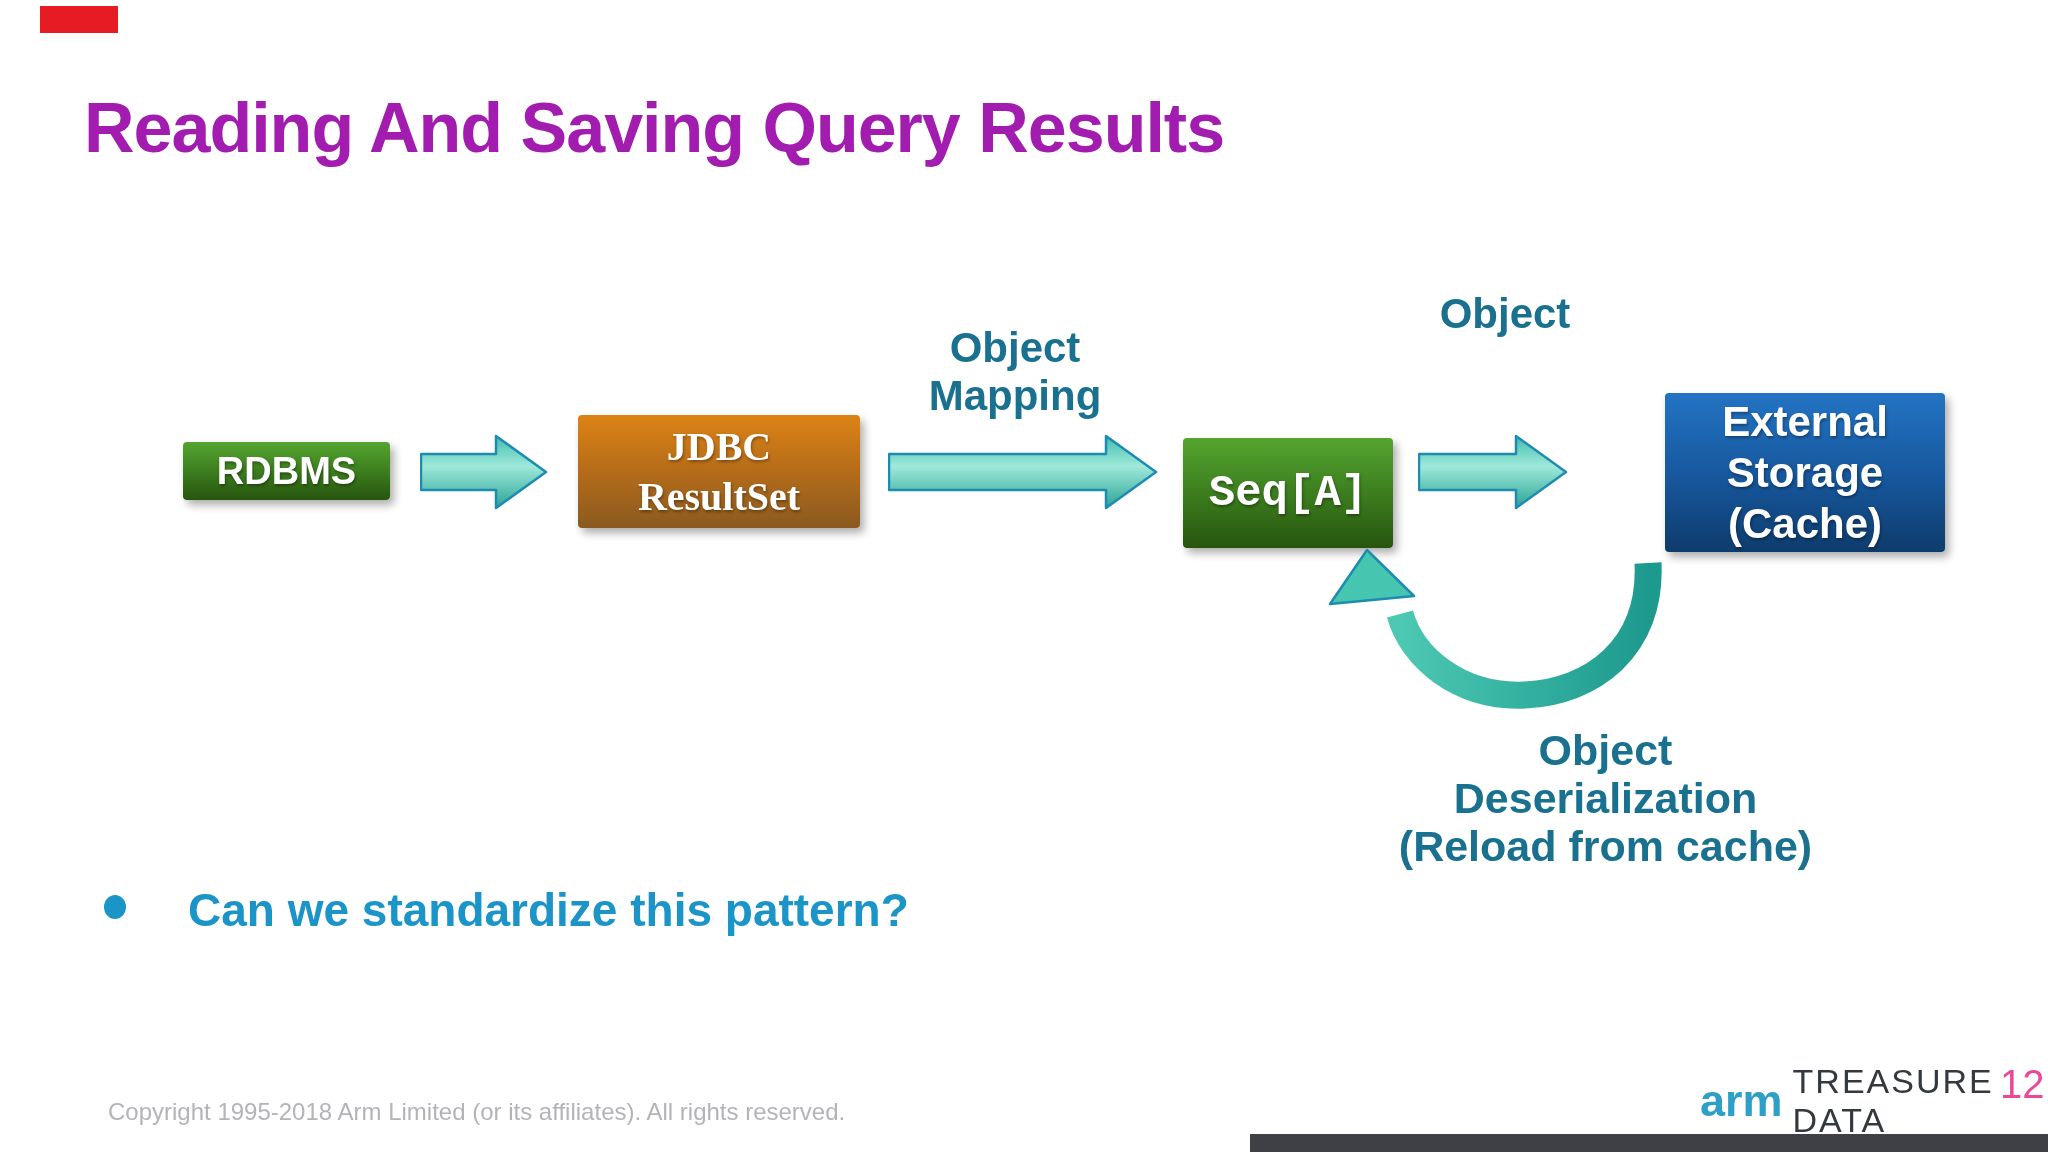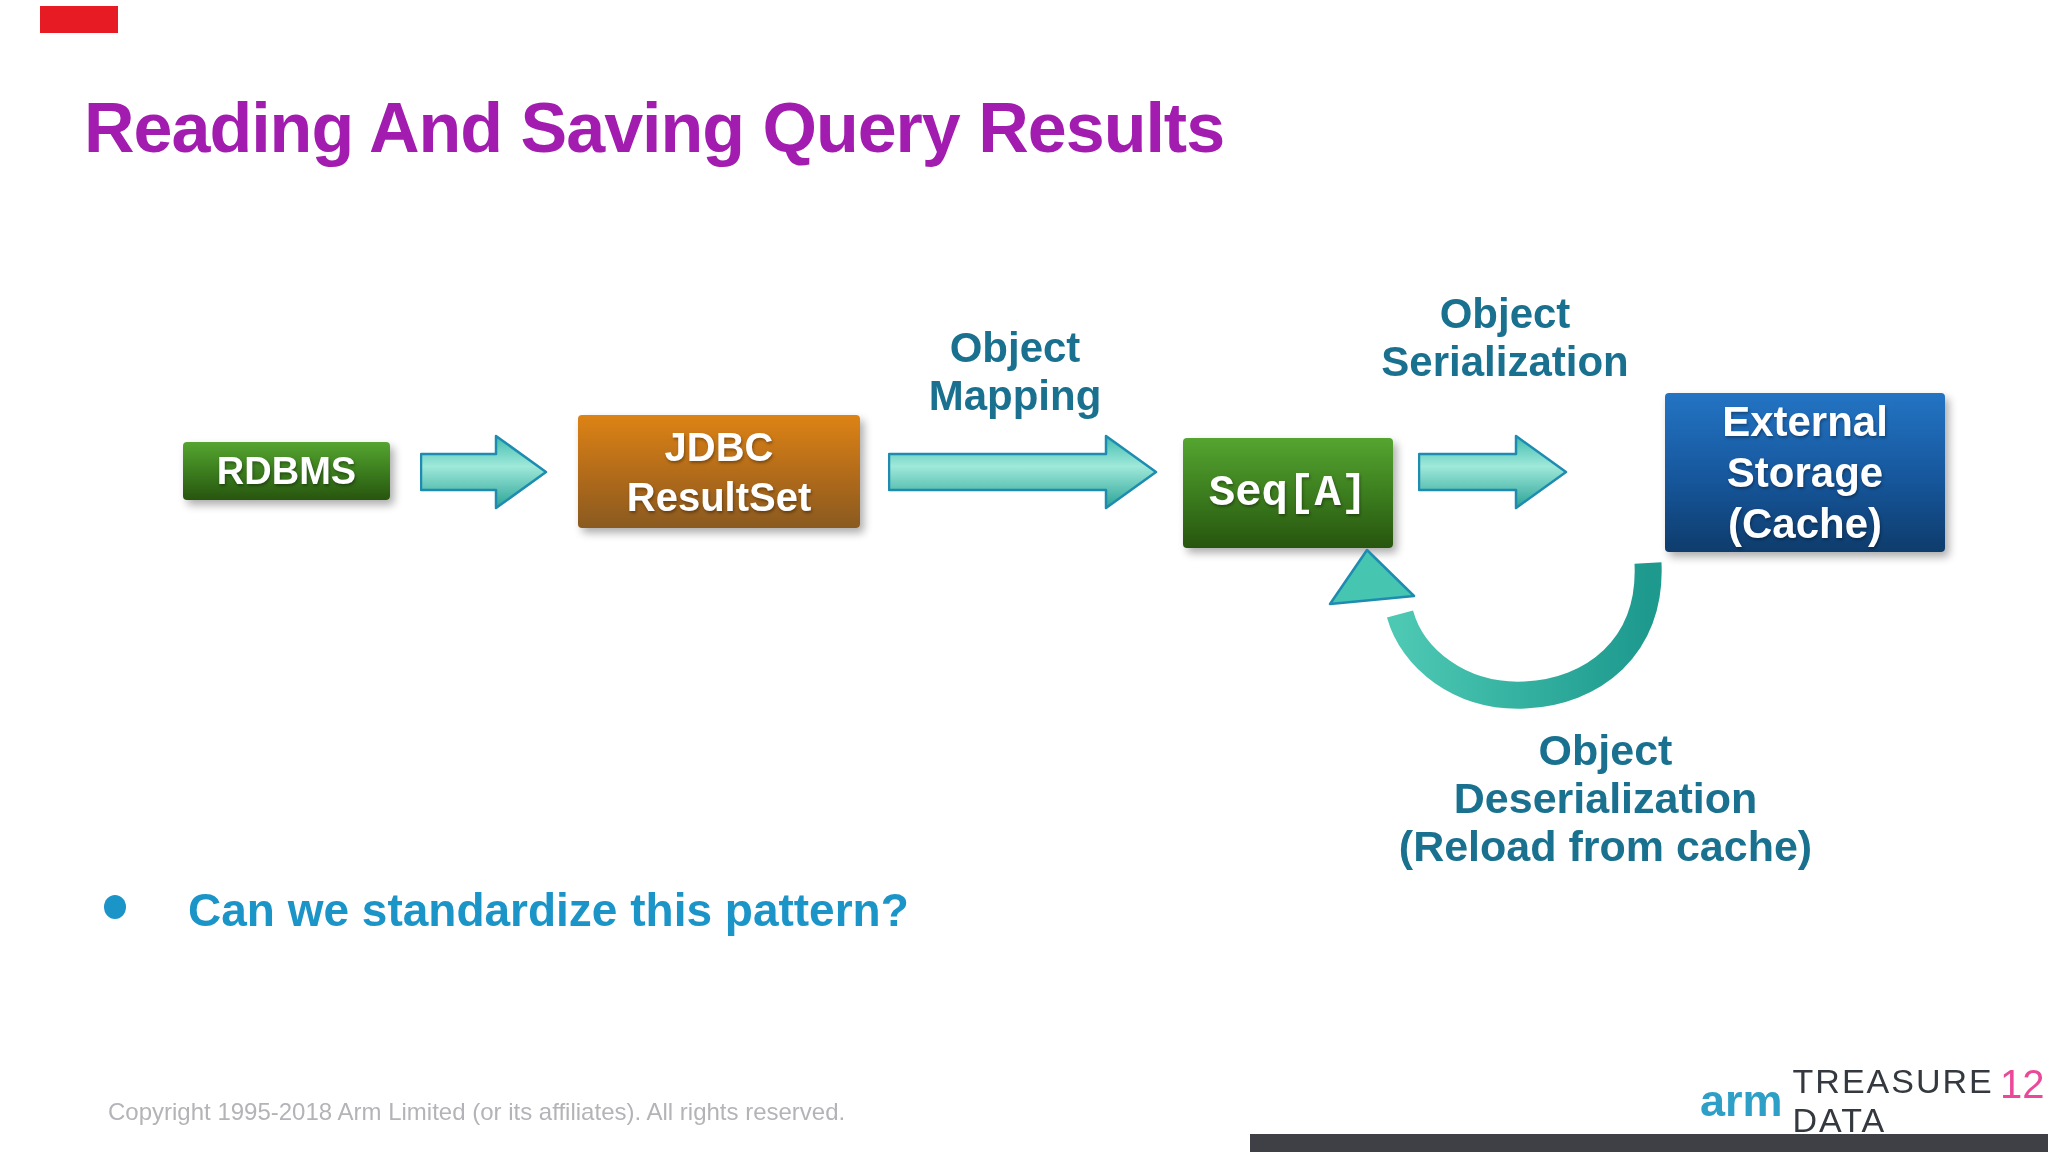--- a/index.html
+++ b/index.html
@@ -21,21 +21,21 @@
 
   
   .node{
     display:flex;align-items:center;justify-content:center;text-align:center;
     color:#ffffff;font-weight:bold;border-radius:4px;
     box-shadow:4px 5px 9px rgba(0,0,0,0.32);
     text-shadow:1px 2px 3px rgba(0,0,0,0.35);
   }
   .node .lines{display:block;}
   .node-green{background:linear-gradient(180deg,#55a530 0%,#3a7a1d 55%,#27550e 100%);}
-  .node-orange{background:linear-gradient(180deg,#dd8315 0%,#b06a1a 55%,#8a5a20 100%);}
+  .node-orange{background:linear-gradient(180deg,#dd8315 0%,#b06a1a 55%,#8a5a20 100%);font-family:Liberation Serif, serif;}
   .node-blue{background:linear-gradient(180deg,#2374c4 0%,#16569b 55%,#0e3c6c 100%);}
 
   .node-rdbms{left:183px;top:442px;width:207px;height:58px;font-size:38px;}
   .node-jdbc{left:578px;top:415px;width:282px;height:113px;font-size:40px;line-height:50px;}
   .node-seq{left:1183px;top:438px;width:210px;height:110px;font-size:44px;font-family:Liberation Mono, monospace;}
   .node-storage{left:1665px;top:393px;width:280px;height:159px;font-size:42px;line-height:51px;}
 
   
   .edge-label{
     color:#19718f;font-weight:bold;text-align:center;font-size:42px;line-height:48px;
@@ -67,21 +67,20 @@
   <div class="abs bottom-bar"></div>
 
   <div class="abs title">Reading And Saving Query Results</div>
 
   <div class="abs edge-label label-mapping">
     <div>Object</div>
     <div>Mapping</div>
   </div>
   <div class="abs edge-label label-serialization">
     <div>Object</div>
-    <div>Serialization</div>
   </div>
   <div class="abs edge-label label-deserialization">
     <div>Object</div>
     <div>Deserialization</div>
     <div>(Reload from cache)</div>
   </div>
 
   <div class="abs node node-green node-rdbms">
     <span>RDBMS</span>
   </div>

